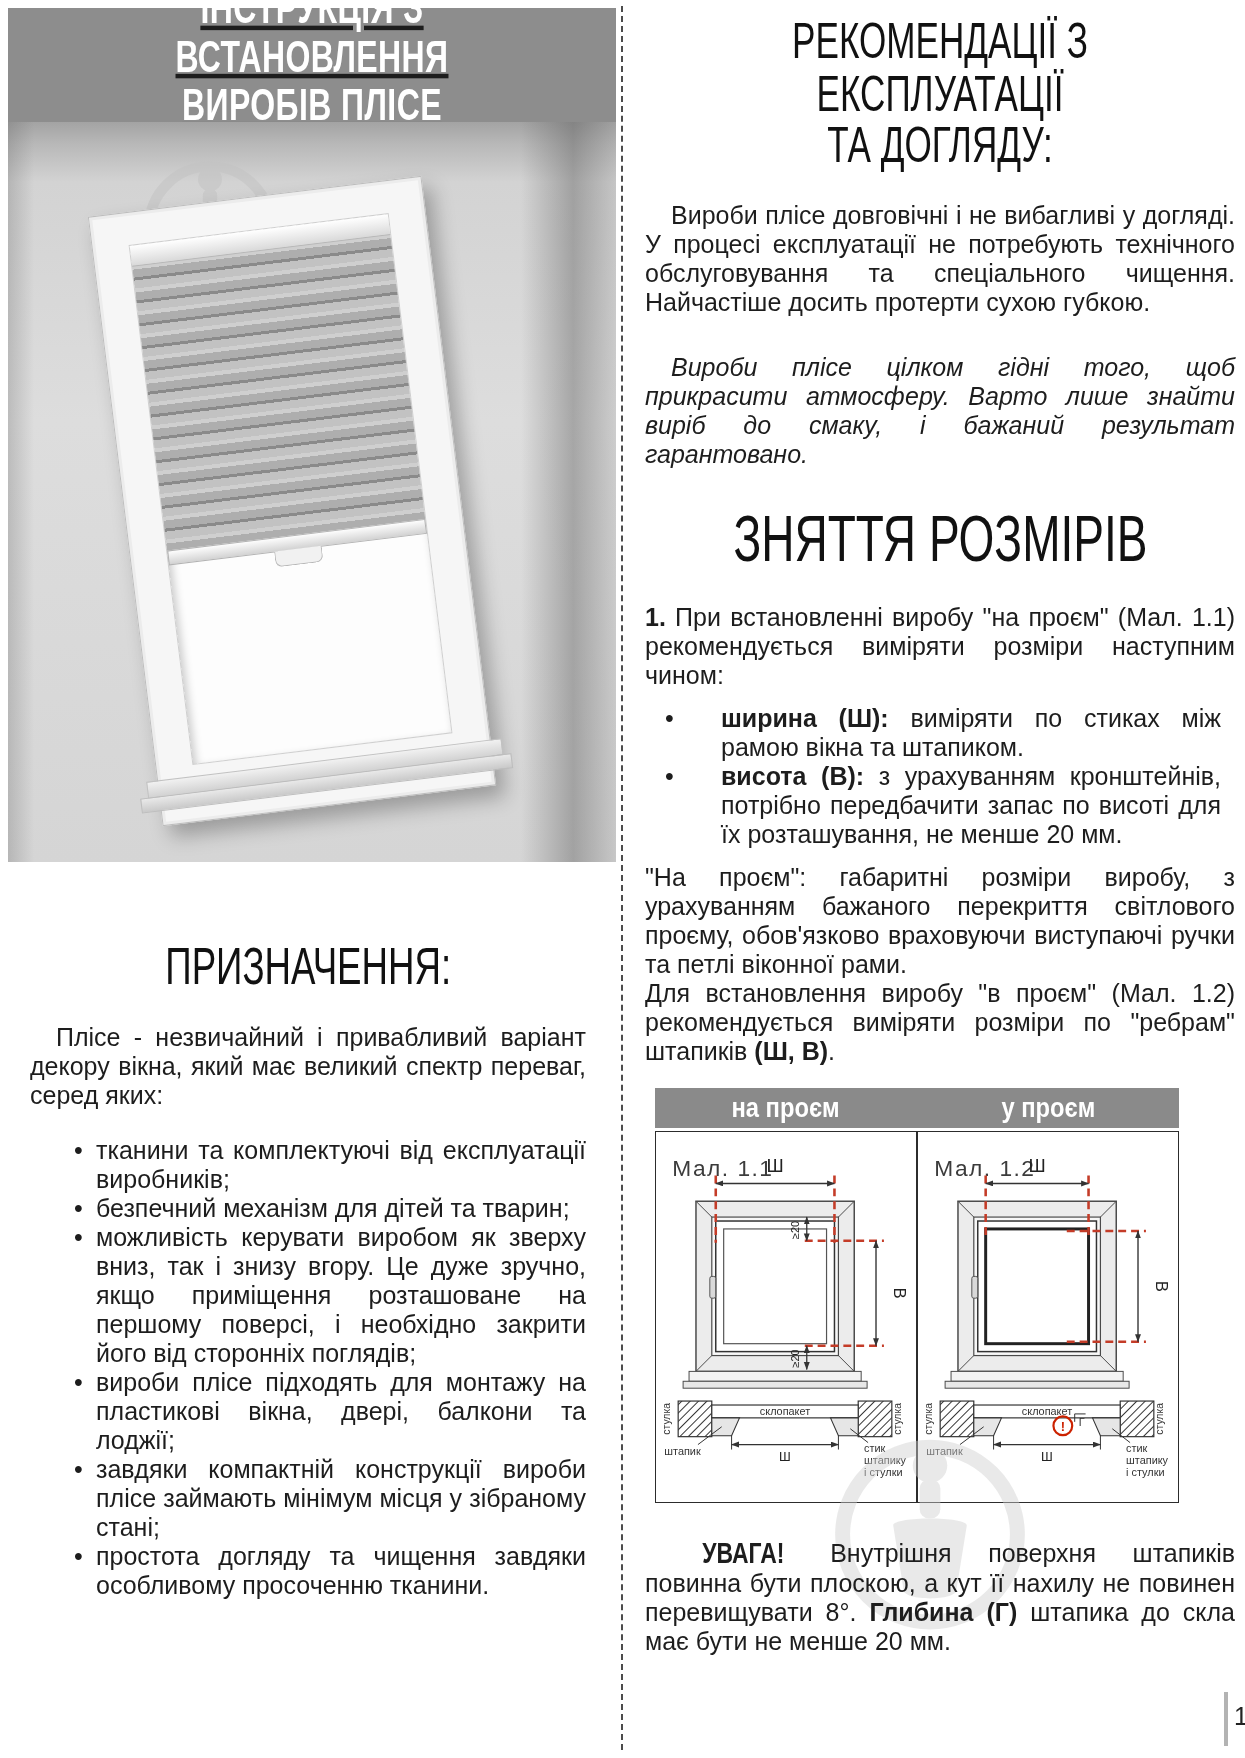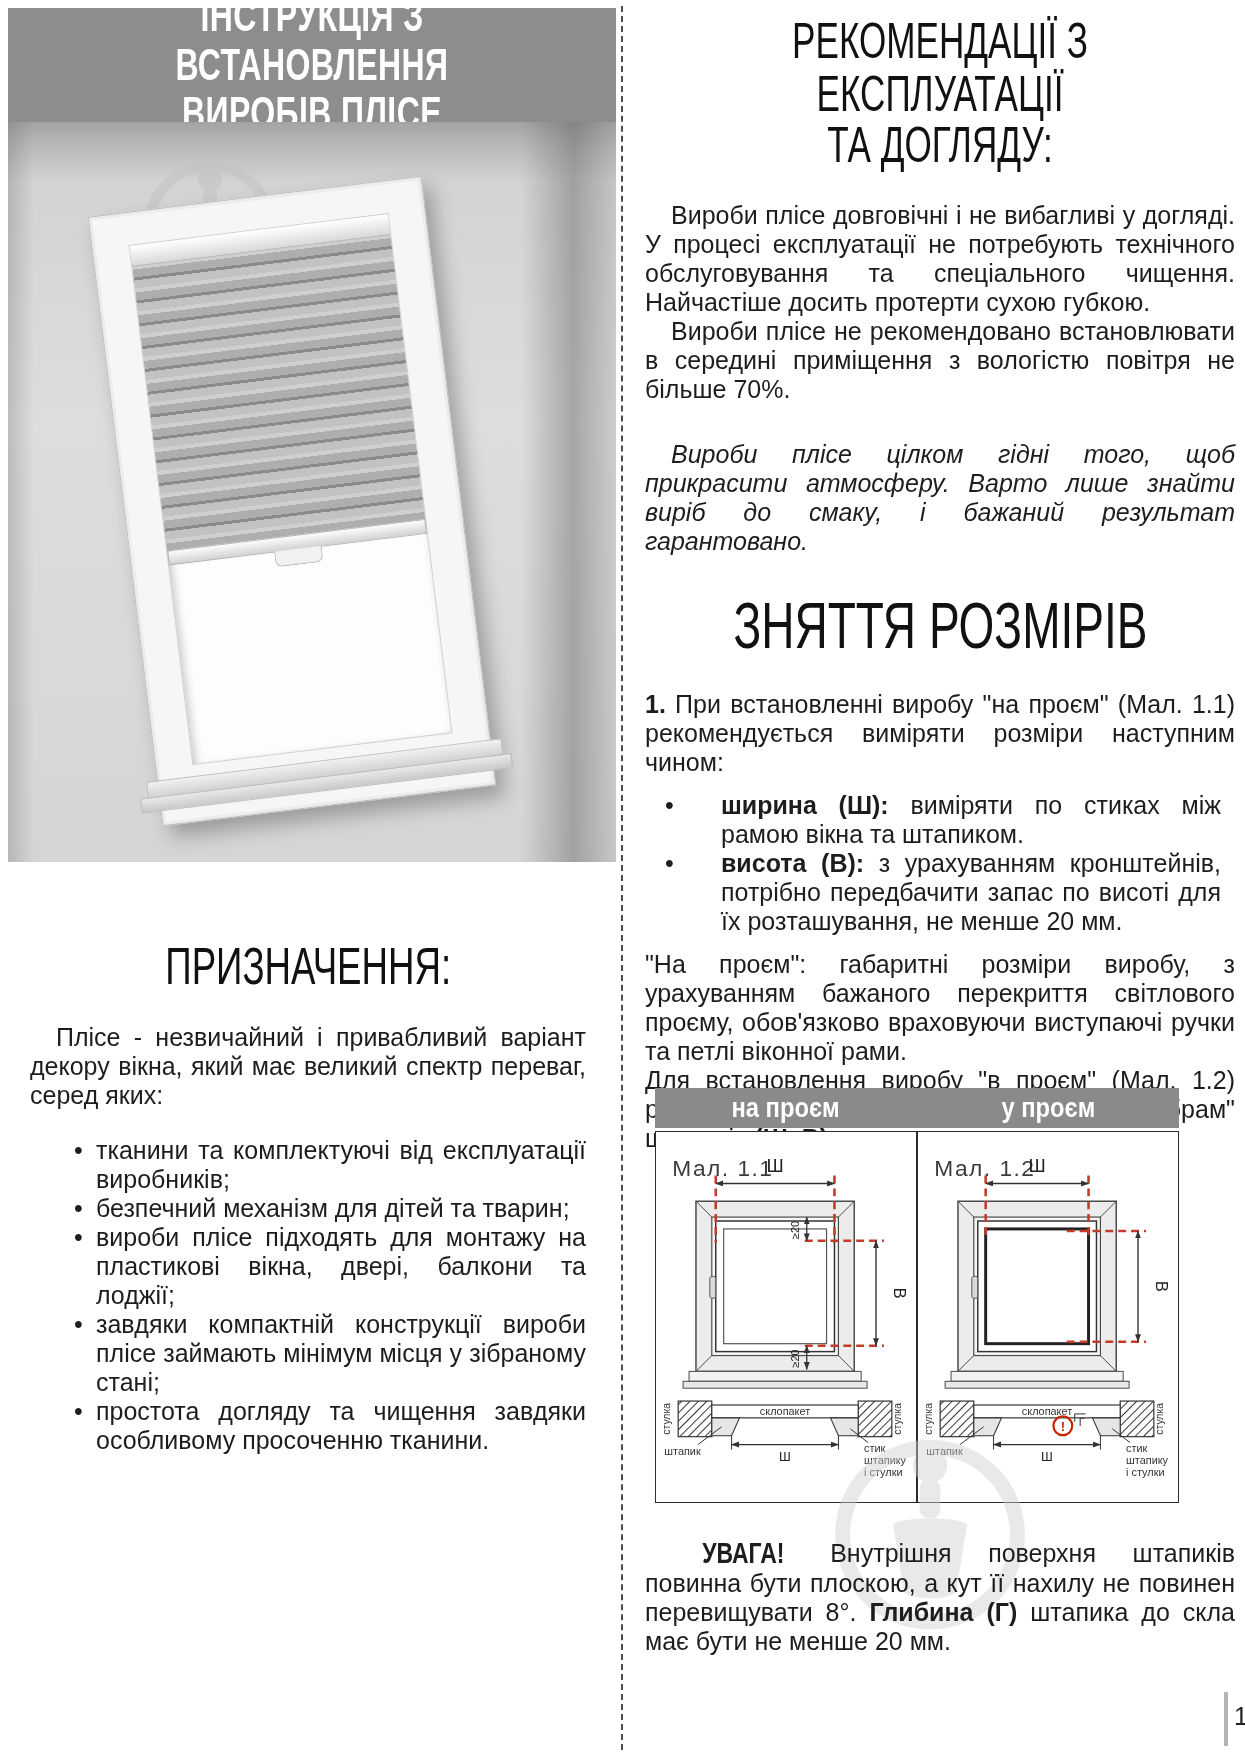--- a/index.html
+++ b/index.html
@@ -3,22 +3,23 @@
 <meta charset="utf-8">
 <style>
   html,body { margin:0; padding:0; background:#ffffff; }
   .page {
     position:relative; width:1245px; height:1758px; background:#ffffff;
     font-family:"Liberation Sans", sans-serif; color:#1d1d1d; overflow:hidden;
   }
   
   .banner {
     position:absolute; left:8px; top:8px; width:608px; height:114px;
-    background:#8d8d8d; display:flex; align-items:center; justify-content:center;
+    background:#8d8d8d; display:flex; align-items:flex-end; justify-content:center;
     text-align:center;
+    text-decoration:underline;
   }
   .banner .cond {
     color:#ffffff; font-weight:700; font-size:40px; line-height:1.08;
     white-space:pre-line; display:inline-block; transform:scale(.8,1.12);
     letter-spacing:.5px;
   }
   .photo {
     position:absolute; left:8px; top:122px; width:608px; height:740px; overflow:hidden;
     background:linear-gradient(180deg,#a3a3a3 0px,#b8b8b8 22px,#d3d3d3 60px,#dddddd 300px,#d5d5d5 100%);
   }
@@ -140,35 +141,35 @@
   </div>
 
   <div class="lc-text">
     <div class="h-cond">
       <span>ПРИЗНАЧЕННЯ:</span>
     </div>
     <p class="body indent intro">Плісе - незвичайний і привабливий варіант декору вікна, який має великий спектр переваг, серед яких:</p>
     <ul class="blist">
       <li class="body">тканини та комплектуючі від експлуатації виробників;</li>
       <li class="body">безпечний механізм для дітей та тварин;</li>
+      <li class="body">можливість керувати виробом як зверху вниз, так і знизу вгору. Це дуже зручно, якщо приміщення розташоване на першому поверсі, і необхідно закрити його від сторонніх поглядів;</li>
       <li class="body">вироби плісе підходять для монтажу на пластикові вікна, двері, балкони та лоджії;</li>
       <li class="body">завдяки компактній конструкції вироби плісе займають мінімум місця у зібраному стані;</li>
       <li class="body">простота догляду та чищення завдяки особливому просоченню тканини.</li>
     </ul>
   </div>
 
   <div class="divider"></div>
 
   <div class="rc-text">
     <div class="h-cond mainh">
       <span>РЕКОМЕНДАЦІЇ З ЕКСПЛУАТАЦІЇ
 ТА ДОГЛЯДУ:</span>
     </div>
     <p class="body indent p1">Вироби плісе довговічні і не вибагливі у догляді. У процесі експлуатації не потребують технічного обслуговування та спеціального чищення. Найчастіше досить протерти сухою губкою.</p>
-    <p class="body indent">Вироби плісе не рекомендовано встановлювати в середині приміщення з вологістю повітря не більше 70%.</p>
     <p class="body indent p3">Вироби плісе цілком гідні того, щоб прикрасити атмосферу. Варто лише знайти виріб до смаку, і бажаний результат гарантовано.</p>
 
     <div class="h-cond h2">
       <span>ЗНЯТТЯ РОЗМІРІВ</span>
     </div>
 
     <p class="body step"><b class="lbl">1.</b><span> При встановленні виробу "на проєм" (Мал. 1.1) рекомендується виміряти розміри наступним чином:</span></p>
 
     <ul class="mlist">
       <li class="body"><b class="lbl">ширина (Ш):</b><span> виміряти по стиках між рамою вікна та штапиком.</span></li>

